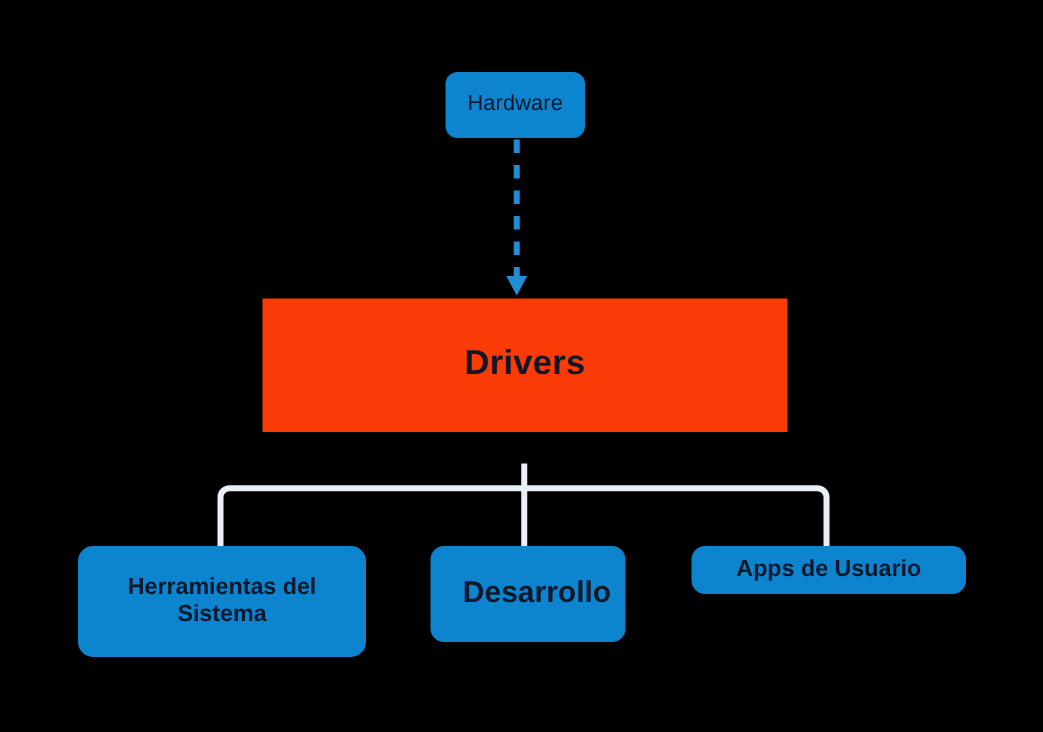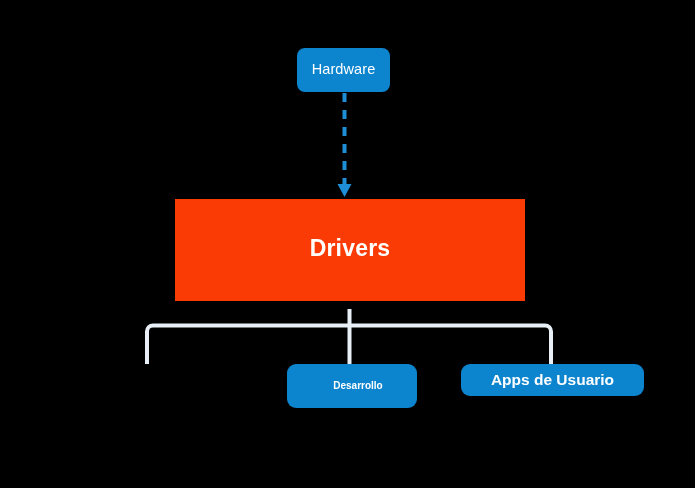--- a/index.html
+++ b/index.html
@@ -22,42 +22,42 @@
   }
 
   
   .node {
     position: absolute;
     box-sizing: border-box;
     display: flex;
     align-items: center;
     justify-content: center;
     text-align: center;
-    color: #ffffff;
+    color: #0f172a;
     line-height: 1.18;
     z-index: 3;
   }
 
   .node-hardware {
     left: 297px;
     top: 48px;
     width: 93px;
     height: 44px;
     background: #0c84ce;
     border-radius: 8px;
     font-size: 14.5px;
     font-weight: 400;
     letter-spacing: 0.1px;
   }
 
   .node-drivers {
     left: 175px;
     top: 199px;
     width: 350px;
-    height: 102px;
+    height: 89px;
     background: #fb3b05;
     border-radius: 0px;
     font-size: 23px;
     font-weight: 700;
     letter-spacing: 0.2px;
   }
   .node-drivers .txt-line {
     display: block;
   }
   .node-drivers .l1 { margin-bottom: 3px; }
@@ -71,24 +71,24 @@
     border-radius: 10px;
     font-size: 15.5px;
     font-weight: 700;
     padding: 0 10px;
   }
 
   .node-dev {
     left: 287px;
     top: 364px;
     width: 130px;
-    height: 44px;
+    height: 64px;
     background: #0c84ce;
     border-radius: 9px;
-    font-size: 10px;
+    font-size: 20px;
     font-weight: 700;
     padding-left: 12px;
   }
 
   .node-apps {
     left: 461px;
     top: 364px;
     width: 183px;
     height: 32px;
     background: #0c84ce;
@@ -133,20 +133,23 @@
   <div class="node node-hardware">
     <span>Hardware</span>
   </div>
 
   <div class="node node-drivers">
     <div>
       <span class="txt-line l1">Drivers</span>
     </div>
   </div>
 
+  <div class="node node-tools">
+    <span>Herramientas del Sistema</span>
+  </div>
 
   <div class="node node-dev">
     <span>Desarrollo</span>
   </div>
 
   <div class="node node-apps">
     <span>Apps de Usuario</span>
   </div>
 
 </div>

